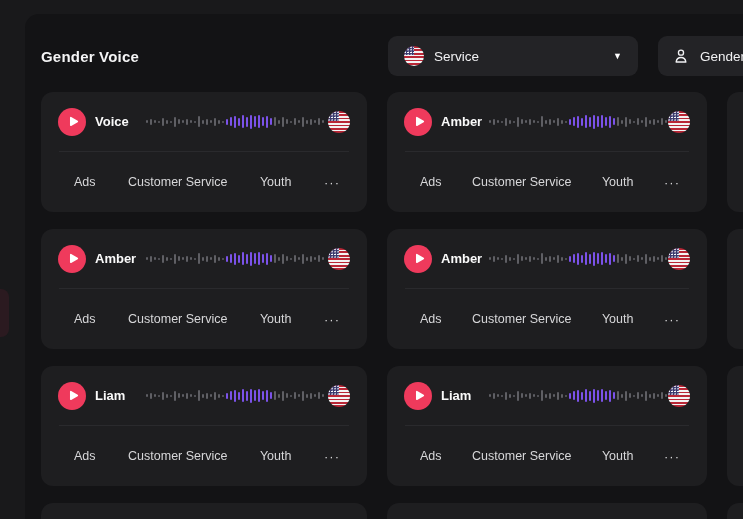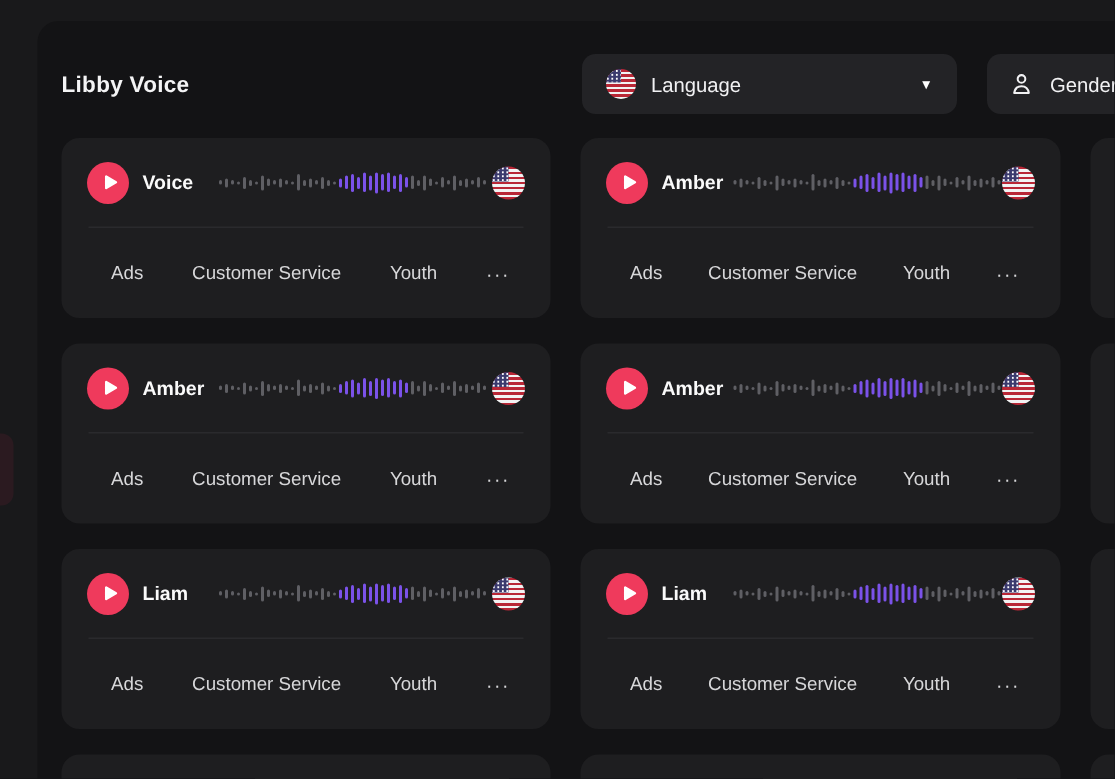--- a/index.html
+++ b/index.html
@@ -151,27 +151,27 @@
     line-height:1;
   }
 </style>
 </head>
 <body>
 
 <div class="edge-glow"></div>
 
 <div class="panel">
 
-  <div class="page-title">Libby Voice</div>
+  <div class="page-title">Gender Voice</div>
 
   <button class="filter-btn language">
     <span class="us-flag flag-20">
         <span class="canton"></span>
       </span>
-    <span class="lbl">Language</span>
+    <span class="lbl">Service</span>
     <span class="caret">▼</span>
   </button>
 
   <button class="filter-btn gender">
     <svg class="person-ic" viewBox="0 0 24 24" fill="none" stroke="#f1f1f3" stroke-width="1.8">
       <circle cx="12" cy="7.5" r="3.4"></circle>
       <path d="M5.5 20c.6-4 3.2-6 6.5-6s5.9 2 6.5 6z" stroke-linejoin="round"></path>
     </svg>
     <span class="lbl">Gender</span>
   </button>

